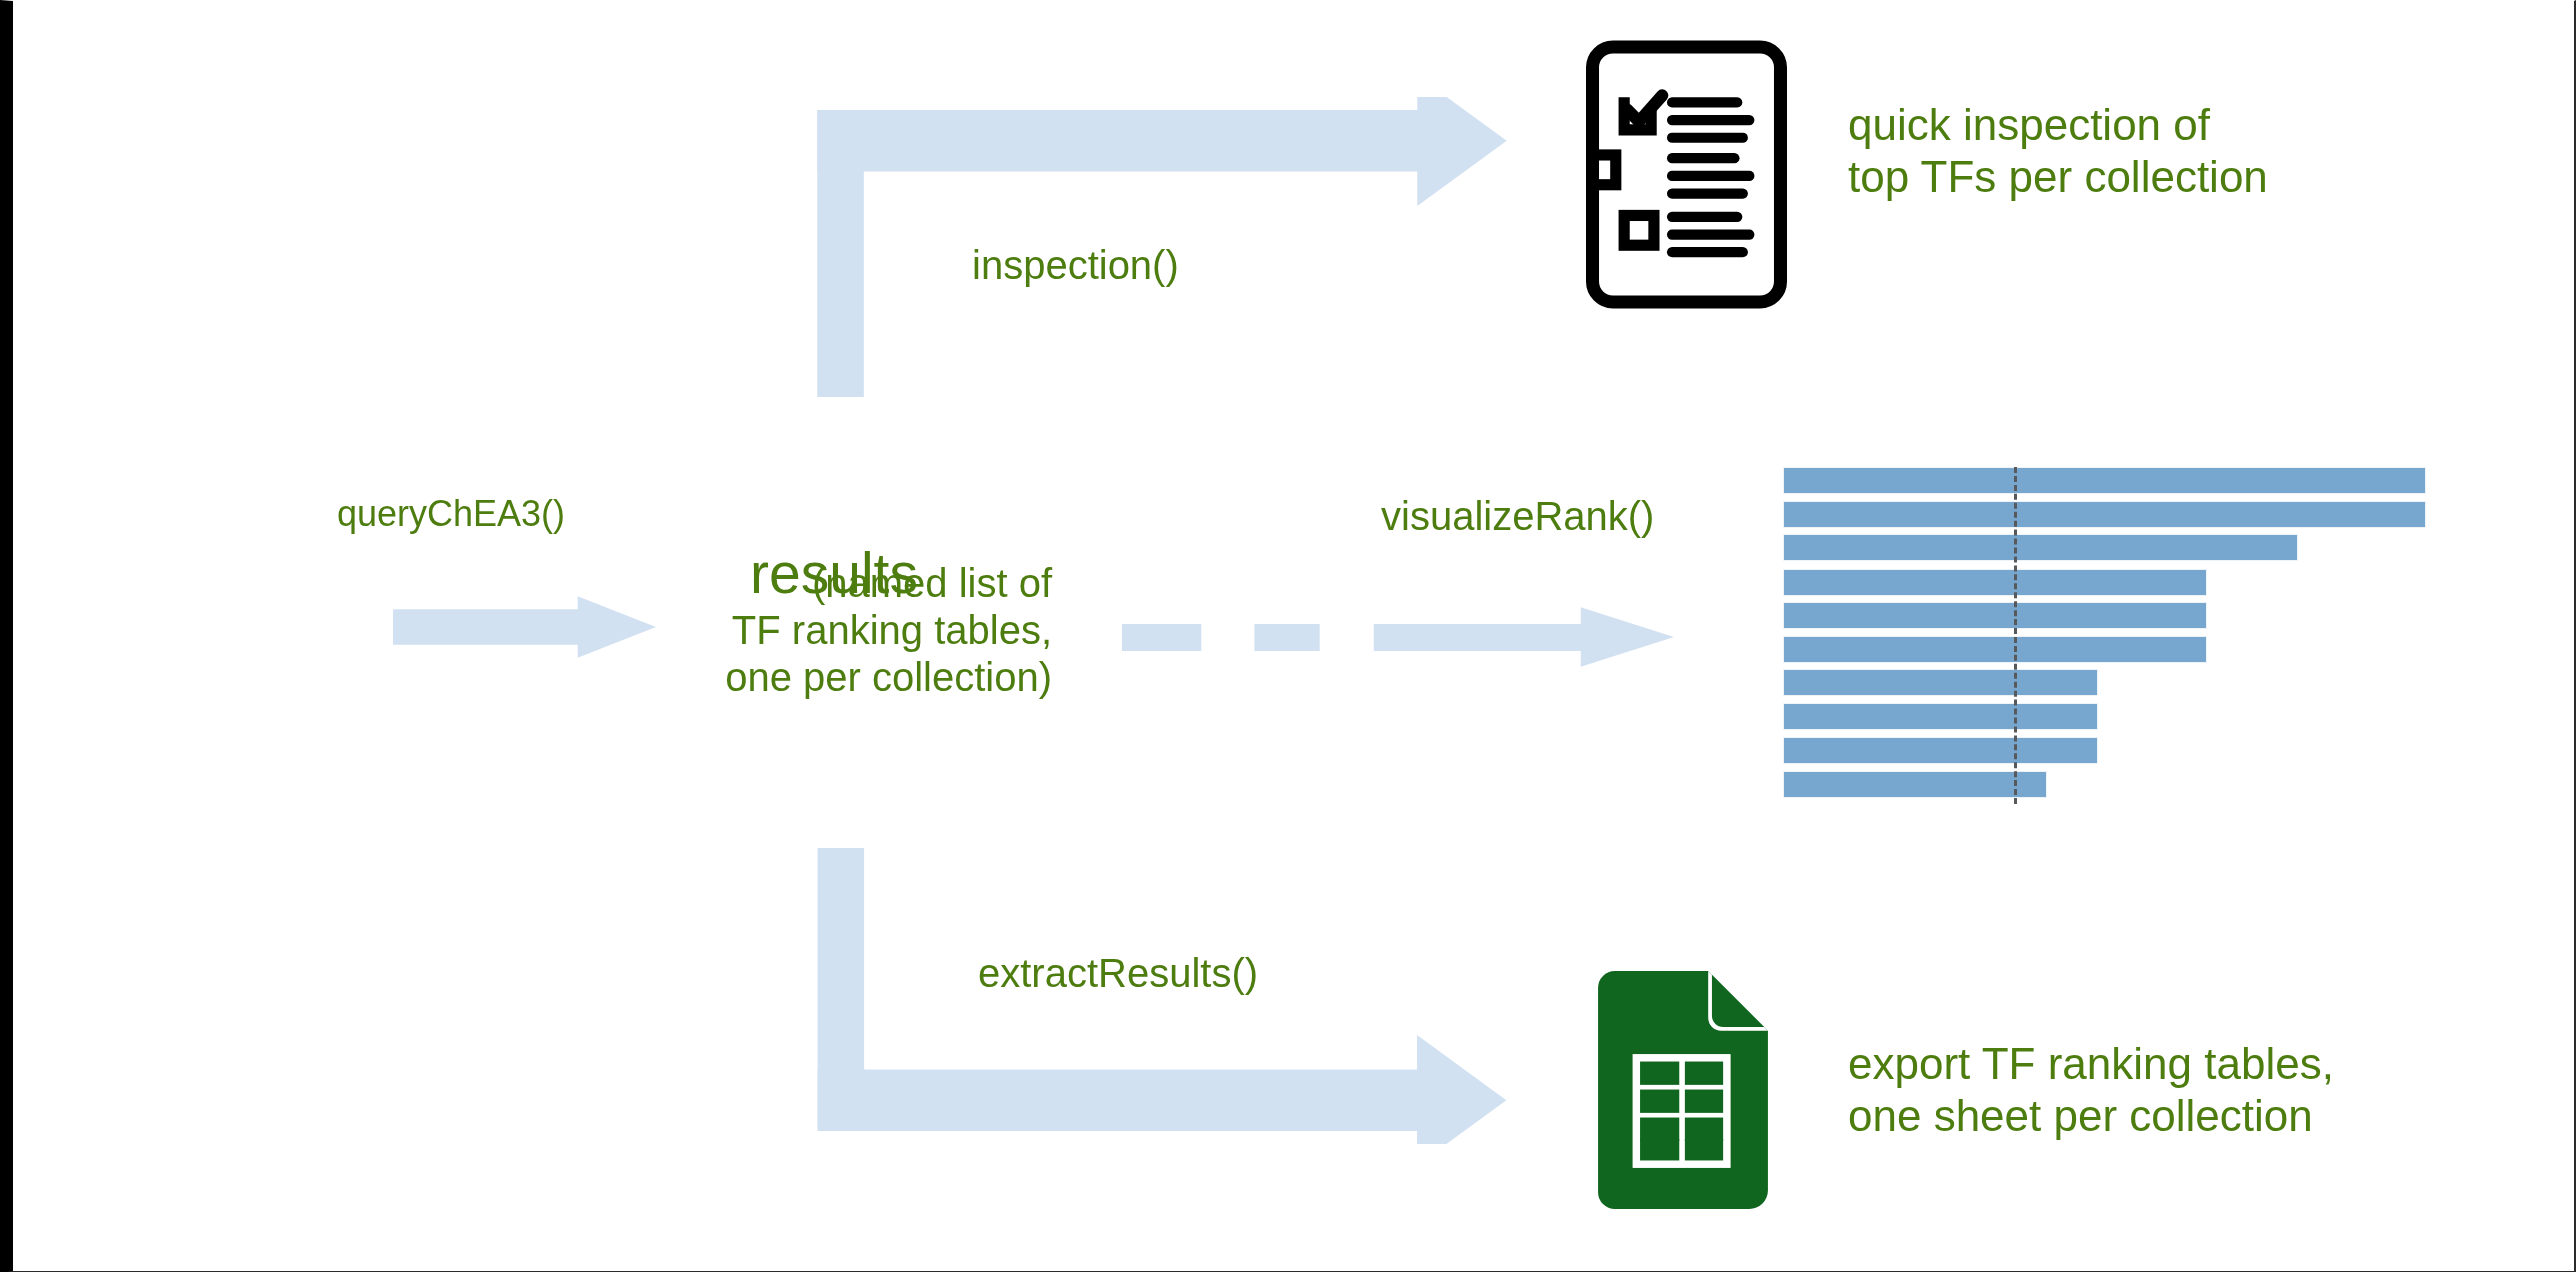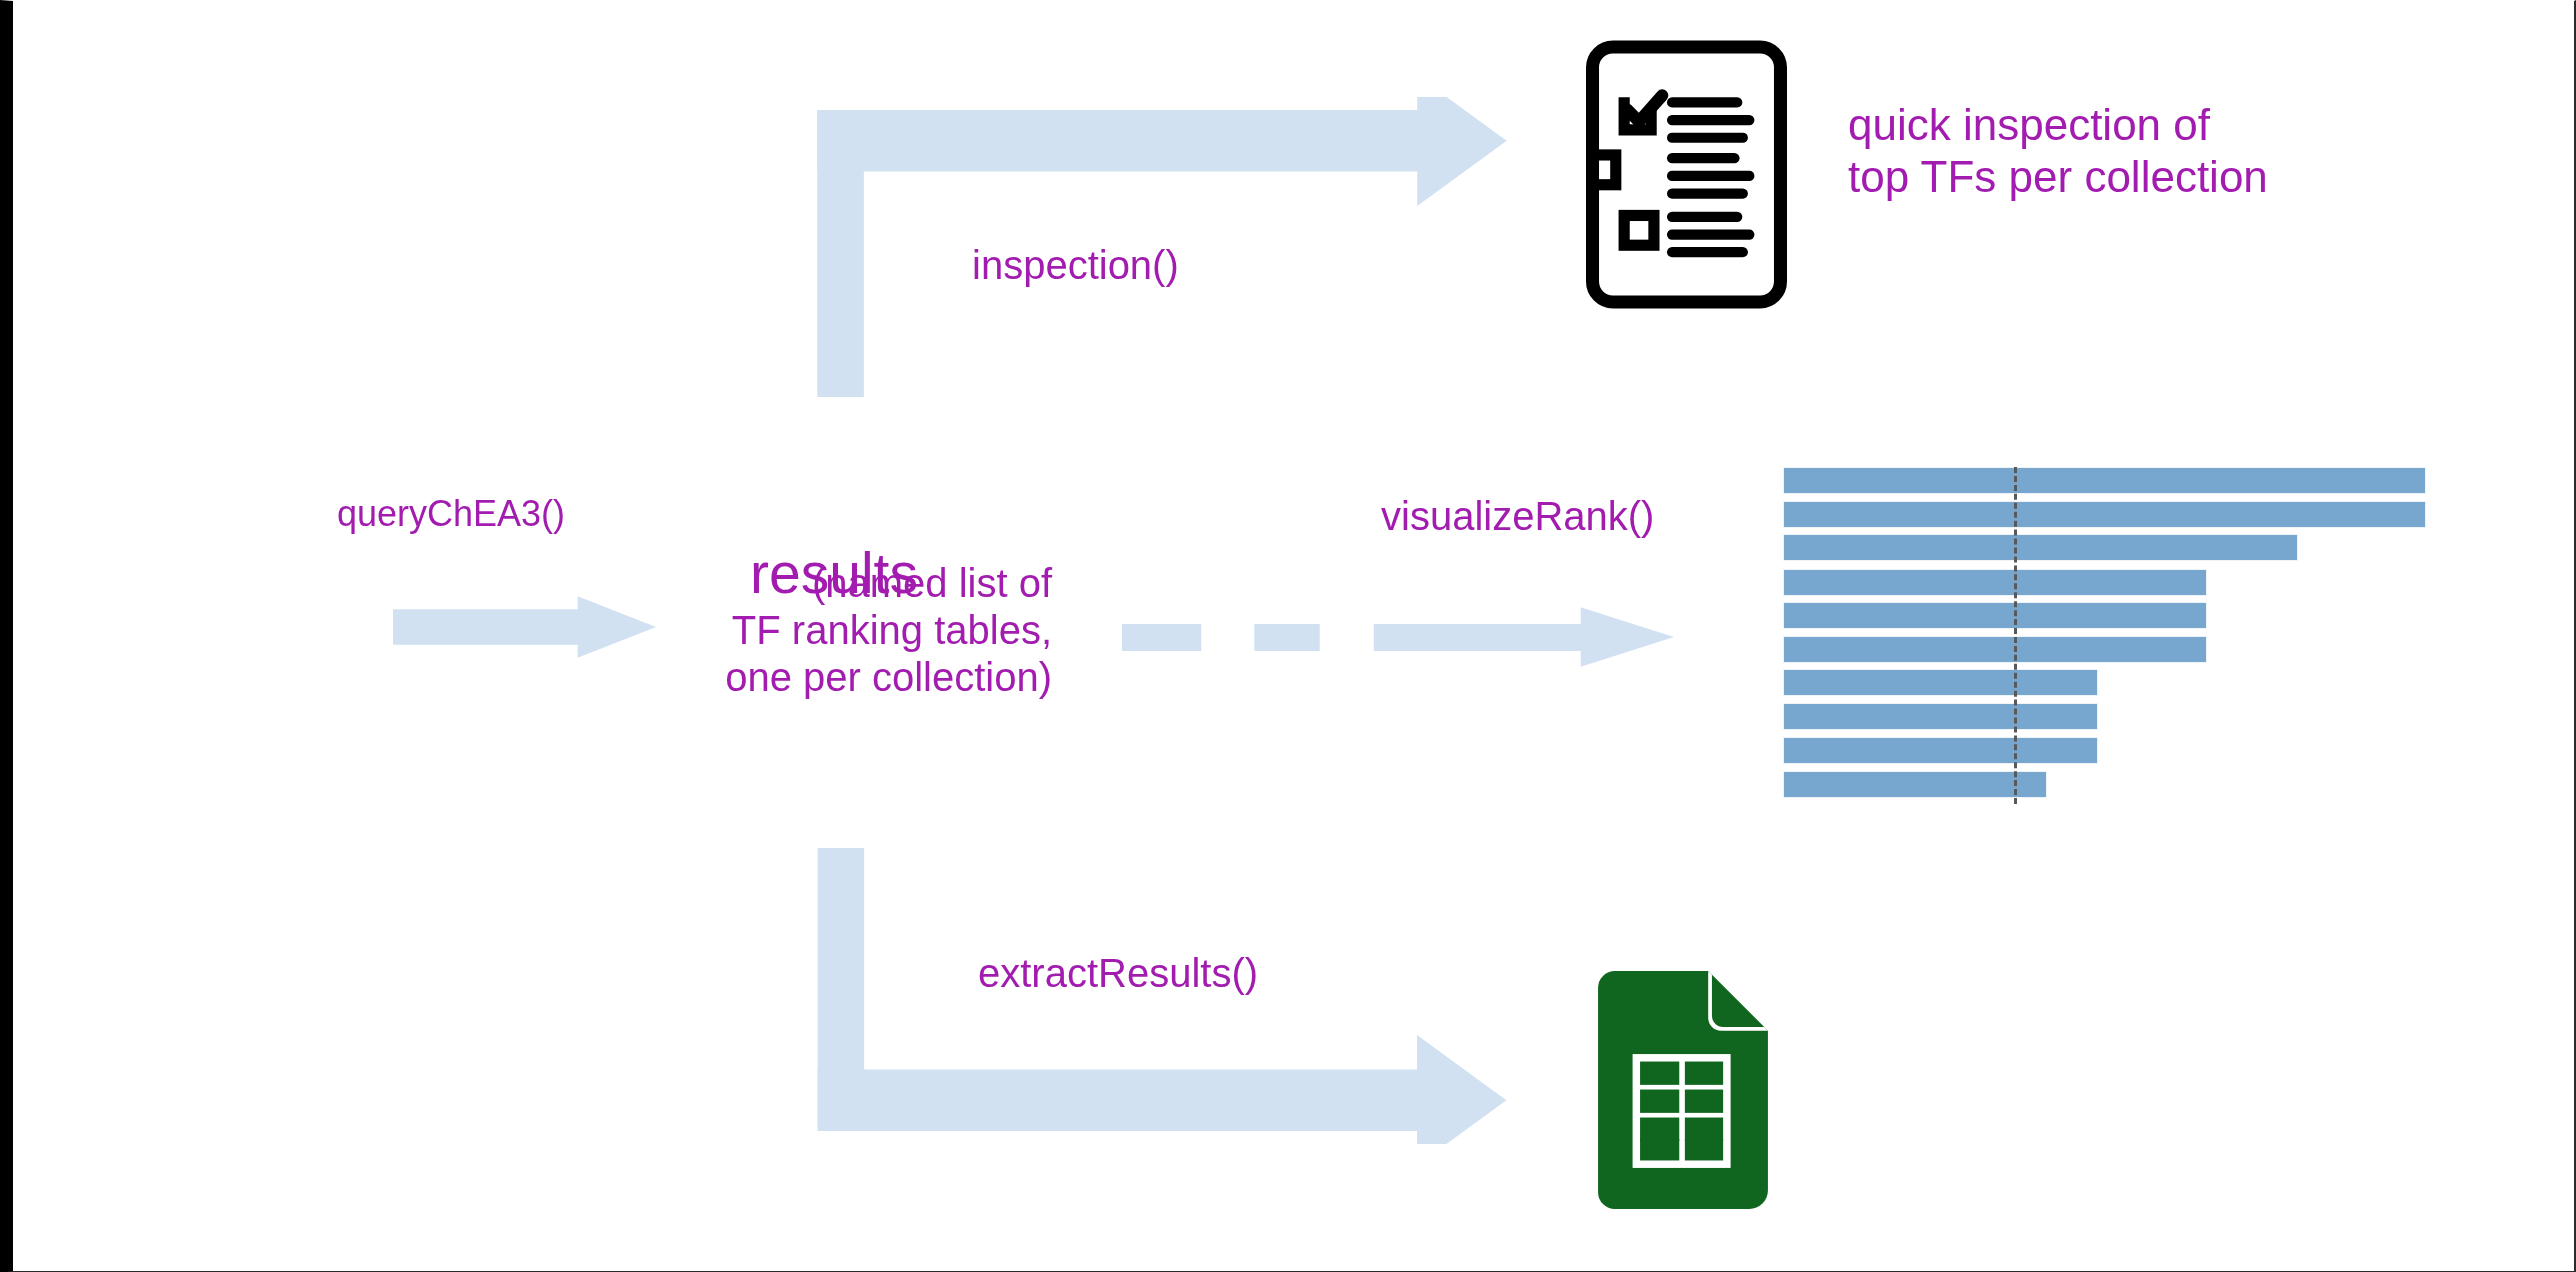--- a/index.html
+++ b/index.html
@@ -15,21 +15,21 @@
     box-sizing: border-box;
     border-left: 13px solid #000000;
     border-right: 2.8px solid #2b2b2b;
     border-top: 1.9px solid #ffffff;
     border-bottom: 2.8px solid #2b2b2b;
     overflow: hidden;
     font-family: "Liberation Sans", sans-serif;
   }
   .txt {
     position: absolute;
-    color: #a21caf;
+    color: #4d7c0f;
     font-family: "Liberation Sans", sans-serif;
     white-space: pre;
     line-height: 1.18;
   }
 
   
   #gene-list-label   { left: 73px;  top: 580px;  font-size: 57px; }
   #query-label       { left: 324px; top: 492px;  font-size: 36px; }
   #results-title     { left: 737px; top: 491px;  font-size: 57px; margin-top: 48px; }
   #results-sub       { left: 638px; top: 559px;  font-size: 40px; text-align: right; width: 401px; }
@@ -206,15 +206,17 @@
         <rect x="93" y="97" width="41" height="25"></rect>
         <rect x="45" y="127" width="42" height="25"></rect>
         <rect x="93" y="127" width="41" height="25"></rect>
         <rect x="45" y="157" width="42" height="25"></rect>
         <rect x="93" y="157" width="41" height="25"></rect>
         <rect x="45" y="180" width="42" height="23"></rect>
         <rect x="93" y="180" width="41" height="23"></rect>
       </g>
     </svg>
   </div>
+  <div class="txt" id="export-text">export TF ranking tables,
+one sheet per collection</div>
 
 </div>
 
 
 </body></html>

